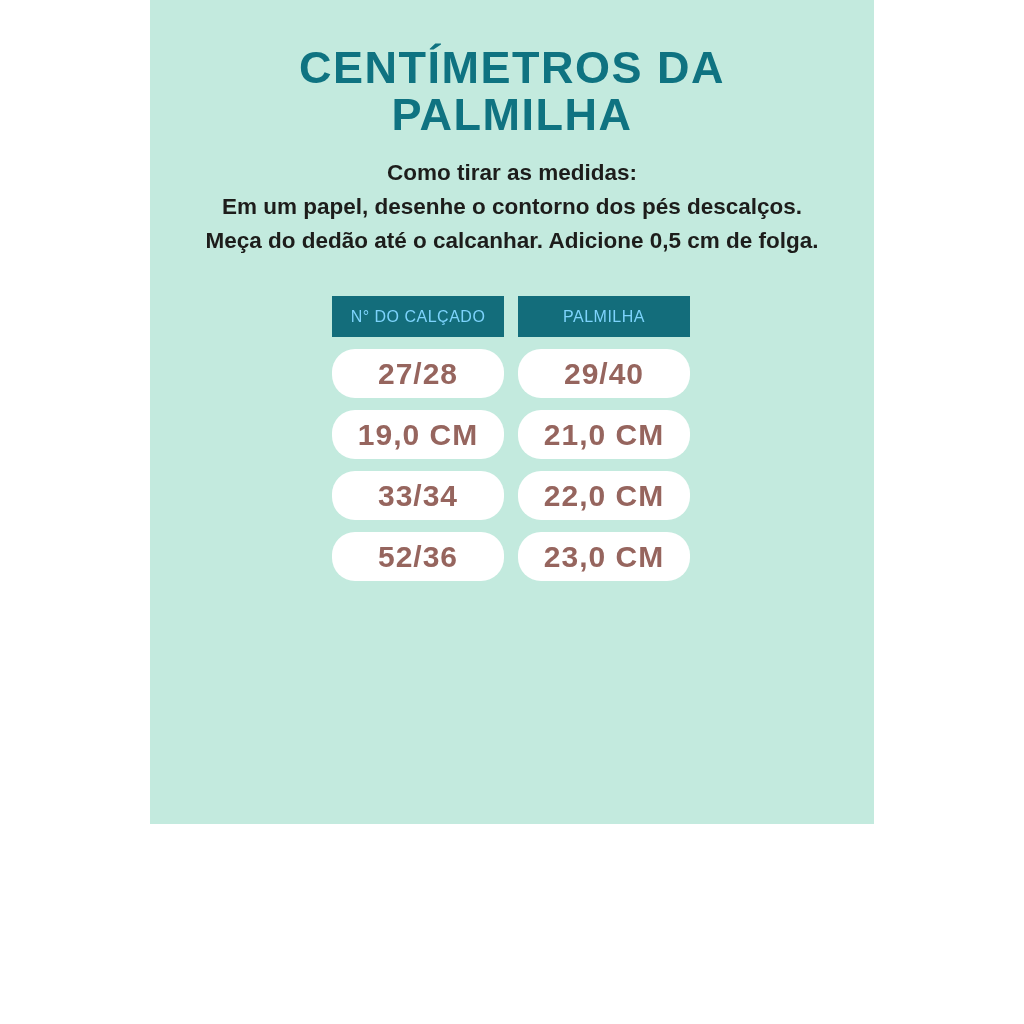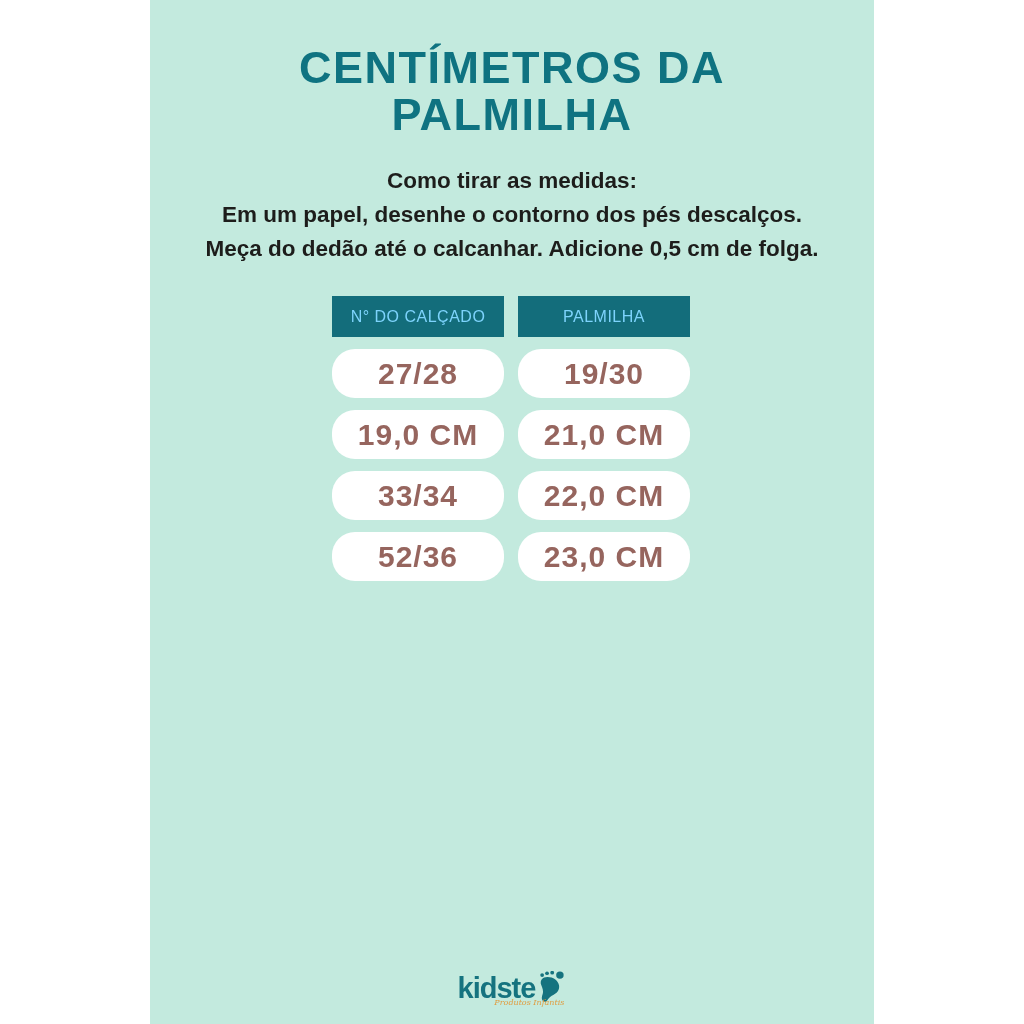--- a/index.html
+++ b/index.html
@@ -4,21 +4,21 @@
 <style>
   html, body {
     margin: 0;
     padding: 0;
     background: #ffffff;
     font-family: "Liberation Sans", sans-serif;
   }
   .canvas {
     position: relative;
     width: 1024px;
-    height: 1024px;
+    height: 824px;
     background: #ffffff;
     overflow: hidden;
   }
   .panel {
     position: absolute;
     left: 150px;
     top: 0;
     width: 724px;
     height: 1024px;
     background: #c3eade;
@@ -30,21 +30,21 @@
     width: 100%;
     text-align: center;
     color: #0f7381;
     font-size: 45px;
     font-weight: 800;
     letter-spacing: 1.5px;
     line-height: 47px;
   }
   .instructions {
     position: absolute;
-    top: 164px;
+    top: 156px;
     left: 0;
     width: 100%;
     text-align: center;
     color: #1d1d1b;
     font-weight: 700;
     font-size: 22.5px;
     line-height: 34px;
     white-space: nowrap;
   }
   .size-table {
@@ -133,21 +133,21 @@
       <div>Em um papel, desenhe o contorno dos pés descalços.</div>
       <div>Meça do dedão até o calcanhar. Adicione 0,5 cm de folga.</div>
     </div>
 
     <div class="size-table">
       <div class="th">N° DO CALÇADO</div>
       <div class="th">PALMILHA</div>
 
       <div class="td">27/28</div>
 
-      <div class="td">19/30</div>
+      <div class="td">29/40</div>
       <div class="td">19,0 CM</div>
 
       <div class="td">21,0 CM</div>
 
       <div class="td">33/34</div>
       <div class="td">22,0 CM</div>
 
       <div class="td">52/36</div>
       <div class="td">23,0 CM</div>
     </div>

